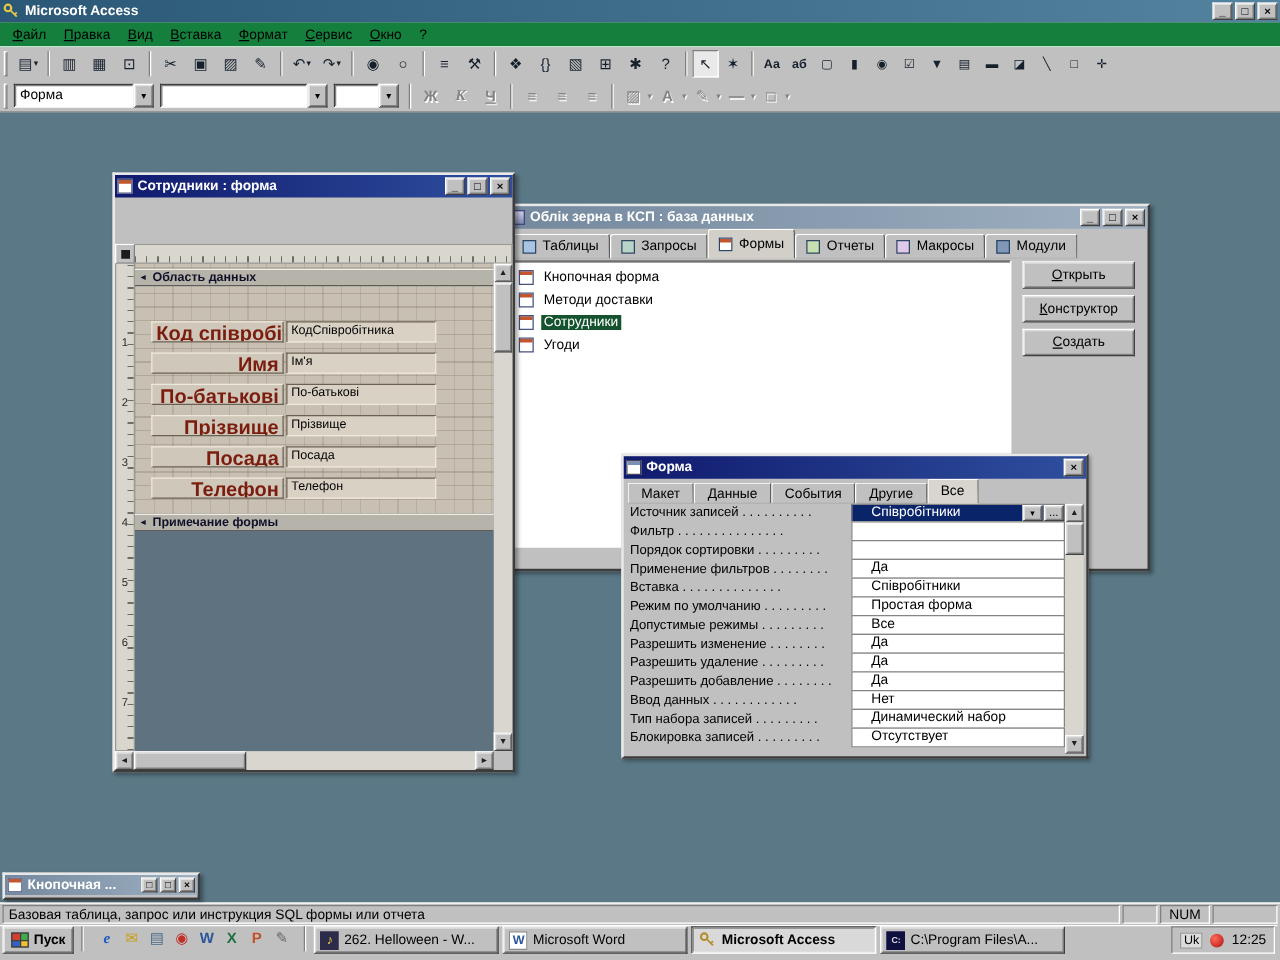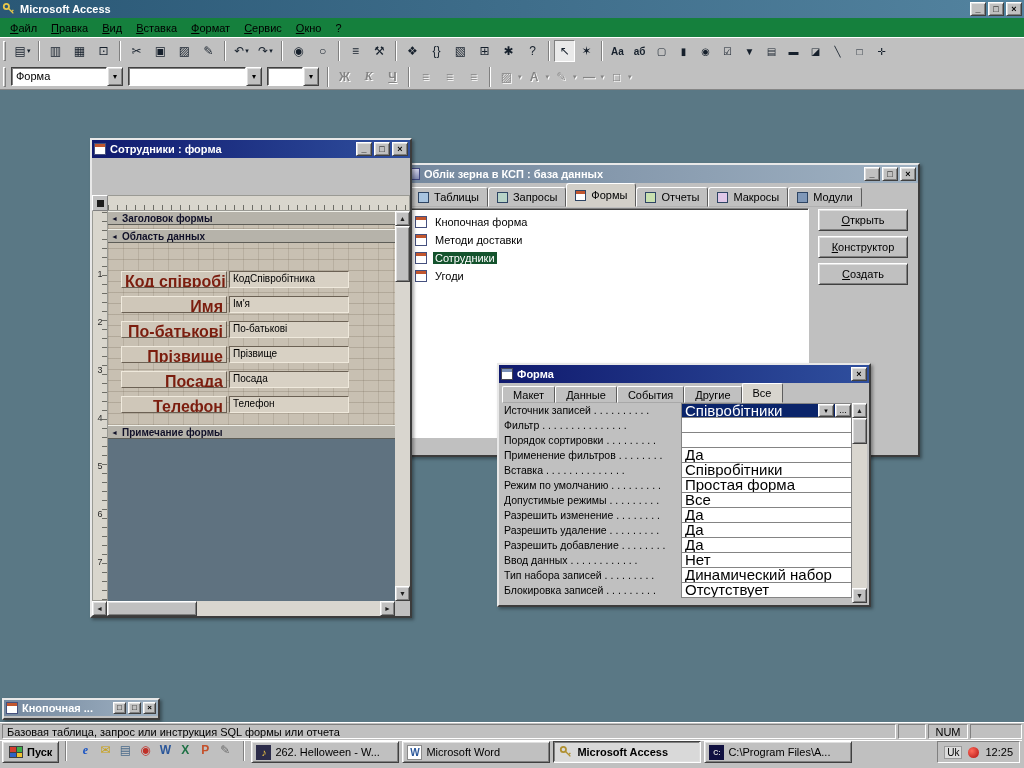--- a/index.html
+++ b/index.html
@@ -134,22 +134,22 @@
 
   
   .props-win { left:497px; top:273px; width:374px; height:244px; z-index:3; }
   .props-tabs { display:flex; align-items:flex-end; height:20px; padding:2px 2px 0 3px; flex:none; }
   .ptab { height:17px; display:block; line-height:16px; padding:0 10px; background:#c0c0c0;
           border:1px solid; border-color:#ffffff #5d5d5d #a8a8a8 #ffffff; border-radius:2px 2px 0 0; }
   .ptab:nth-child(5) { height:20px; line-height:19px; background:#d8d5ce; border-bottom-color:#d8d5ce; position:relative; z-index:1; }
   .props-grid { position:relative; margin:0 2px 2px 2px; flex:1; overflow:hidden; padding-right:15px; }
   .prop-row { display:flex; height:15px; }
   .prop-label { width:180px; flex:none; padding:1px 0 0 3px; white-space:nowrap; overflow:hidden; font-size:10.5px; }
-  .prop-value { flex:1; background:#fff; border:1px solid #848484; margin-top:-1px; padding:0 3px;
-                font-size:15px; line-height:13px; white-space:nowrap; overflow:hidden; }
+  .prop-value { flex:1; background:#fff; border:1px solid #848484; margin-top:-1px; padding:0 15px;
+                font-size:11px; line-height:13px; white-space:nowrap; overflow:hidden; }
   .prop-row:first-child .prop-value { margin-top:0; background:#0a246a; color:#ffffff; }
   .prop-combo  { position:absolute; top:1px; right:33px; width:16px; height:13px; display:flex; align-items:center; justify-content:center; font-size:7px; }
   .prop-builder{ position:absolute; top:1px; right:16px; width:16px; height:13px; display:flex; align-items:center; justify-content:center; font-size:9px; line-height:1; }
   .props-scroll { position:absolute; right:0; top:0; width:15px; height:100%; background:#d9d6cf; display:flex; flex-direction:column; }
   .props-scroll .v-thumb { height:26px; }
 
   
   .min-win { left:2px; top:608px; width:158px; height:22px; z-index:2; }
   .min-win .titlebar { height:16px; }
   .min-win .win-btn { width:13px; height:12px; font-size:8px; }
@@ -504,24 +504,20 @@
           <span class="rnum">1</span>
               <span class="rnum">2</span>
               <span class="rnum">3</span>
               <span class="rnum">4</span>
               <span class="rnum">5</span>
               <span class="rnum">6</span>
               <span class="rnum">7</span>
               <span class="rnum">8</span>
             </div>
           <div class="design-area">
-            <div class="section-bar">
-              <span class="sec-glyph">◄</span>
-              <span>Заголовок формы</span>
-            </div>
             <div class="header-sec texture"></div>
             <div class="section-bar">
               <span class="sec-glyph">◄</span>
               <span>Область данных</span>
             </div>
             <div class="detail-sec texture">
 
             <div class="field-row">
                 <span class="field-label">Код співробітники</span>
                 <span class="field-value">КодСпівробітника</span>

